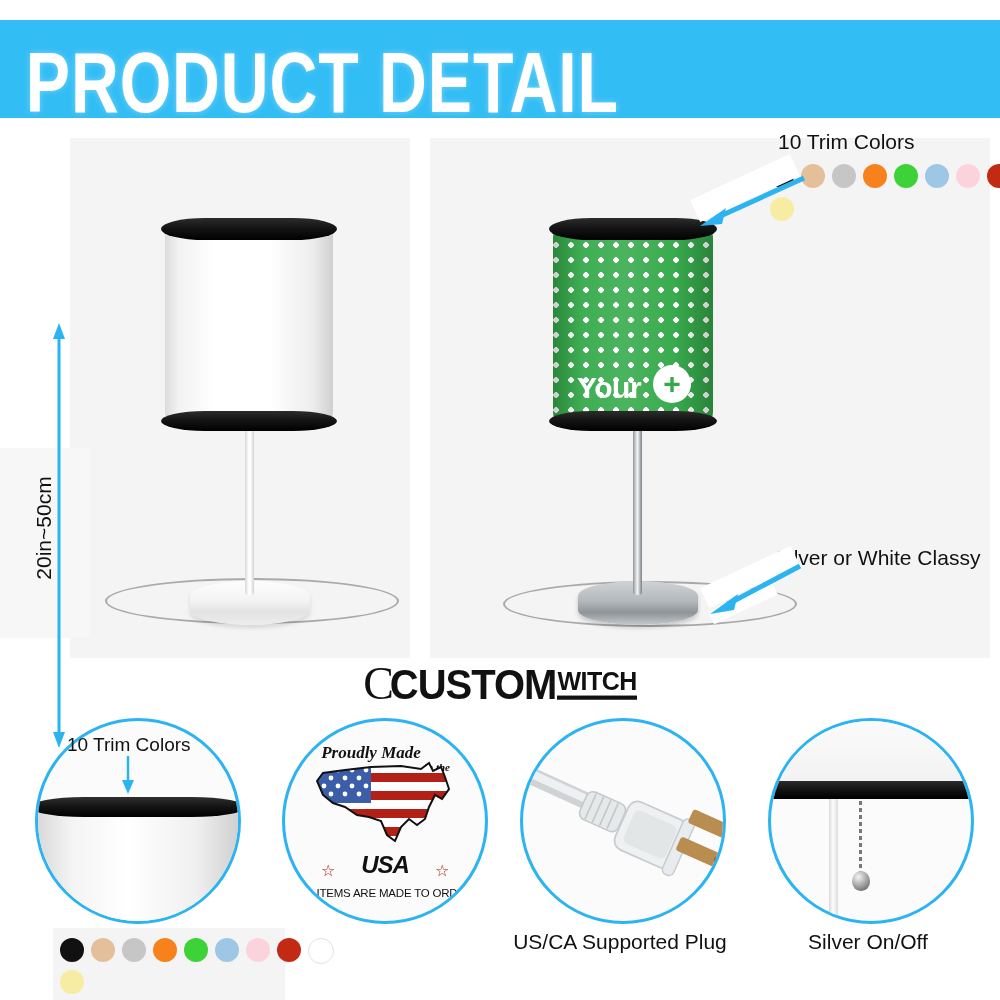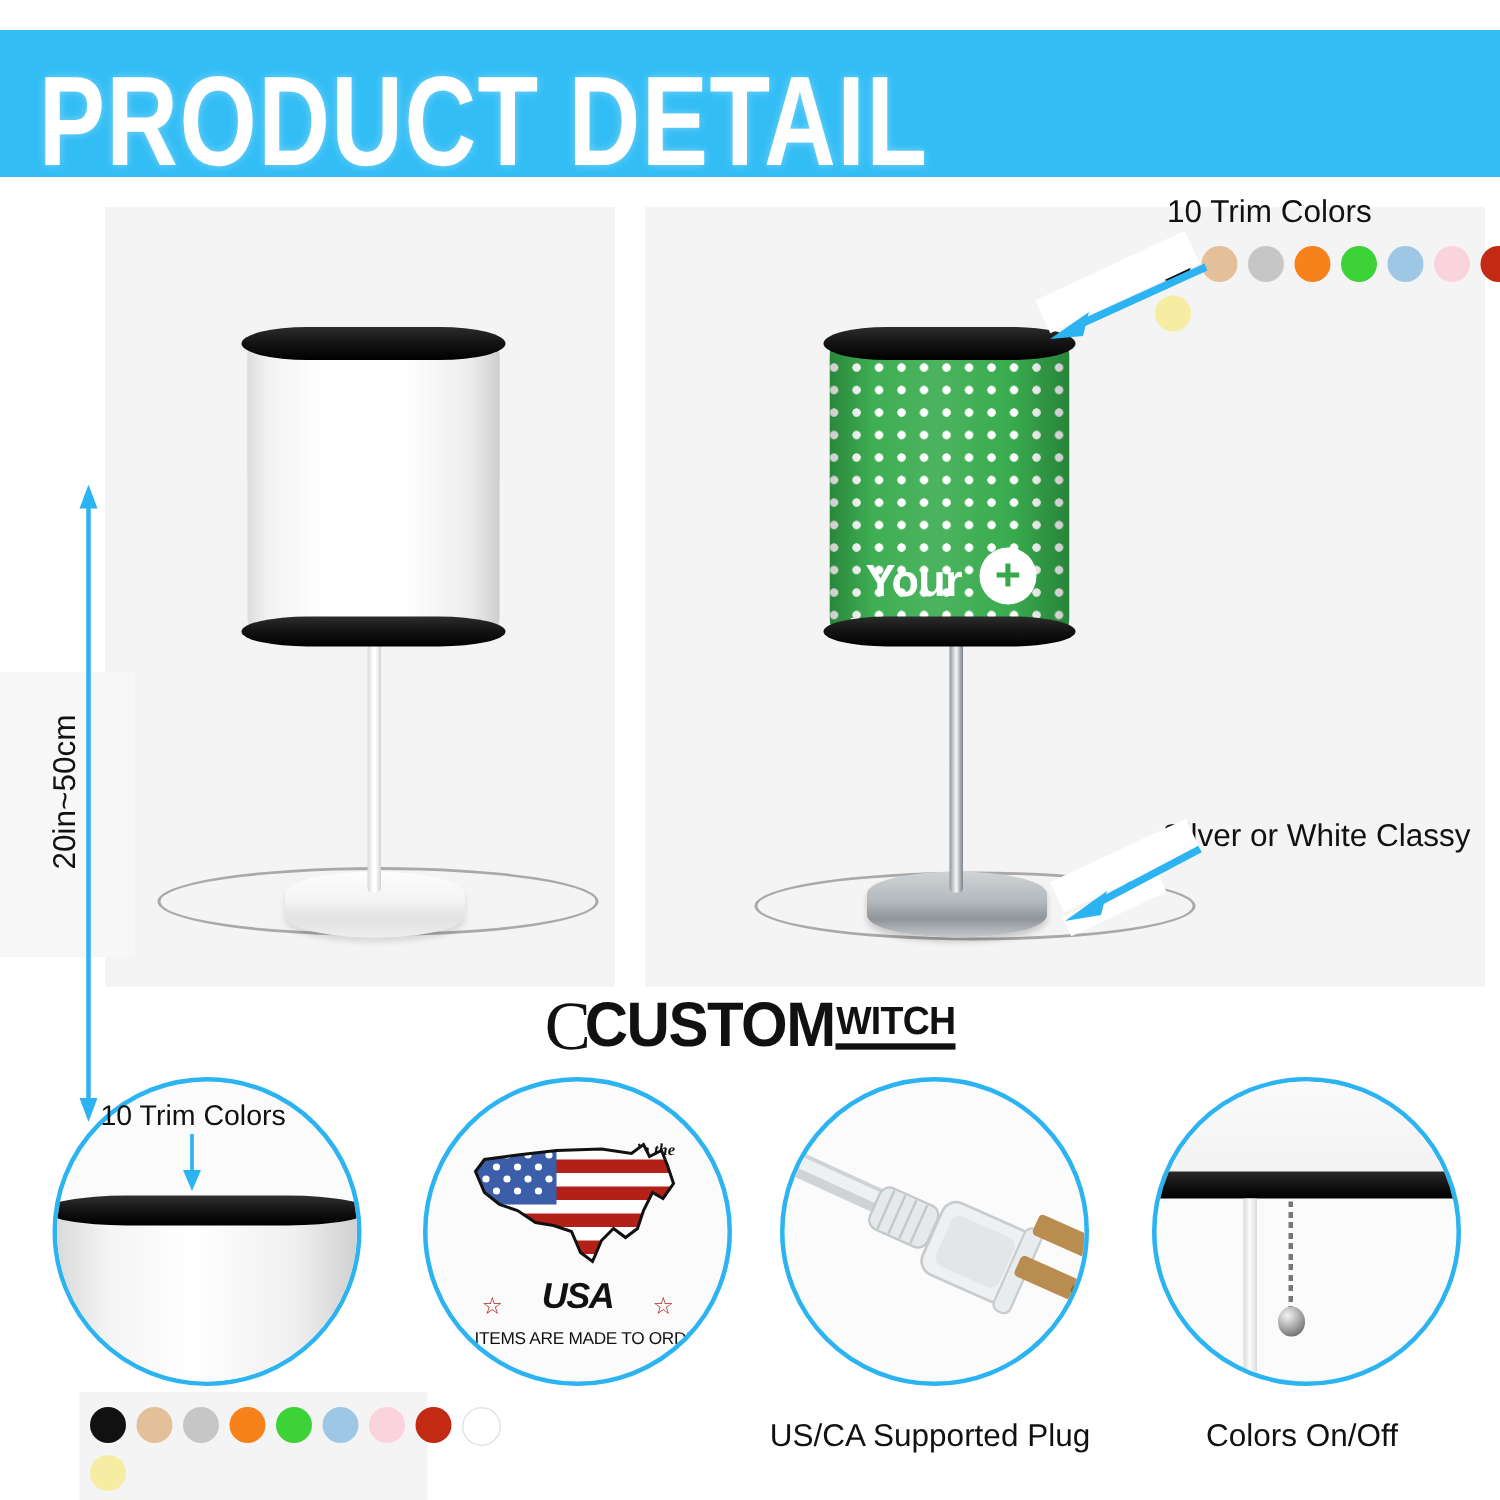--- a/index.html
+++ b/index.html
@@ -121,21 +121,21 @@
   }
 
   
   .features{position:absolute;left:0;top:712px;width:1000px;height:288px;}
   .feature{position:absolute;top:0;width:240px;}
   .circle{
     position:absolute;left:20px;top:6px;width:200px;height:200px;border-radius:50%;
     border:3px solid #2bb3f2;background:#fbfbfb;overflow:hidden;
   }
   .feature-caption{
-    position:absolute;width:100%;text-align:center;font-size:21px;color:#111;margin-top:16px;
+    position:absolute;width:100%;text-align:center;font-size:21px;color:#111;
   }
 
   
   .swatch-row{position:absolute;display:flex;gap:7px;}
   .sw{width:24px;height:24px;border-radius:50%;}
   .sw.white{border:1px solid #e3e3e3;}
   .swatch-panel{position:absolute;background:#f4f4f4;}
 
   .mini-label{position:absolute;font-size:17px;color:#111;}
 
@@ -285,20 +285,21 @@
           <div class="sw white" style="background: rgb(255, 255, 255);"></div>
         </div>
       <div class="swatch-row" style="left:45px;top:258px;">
           <div class="sw" style="background: rgb(246, 237, 163);"></div>
         </div>
     </div>
 
     <div class="feature" style="left:262px;">
       <div class="circle">
         <div class="usa-wrap">
+          <div class="usa-top" style="top:22px;left:-14px;">Proudly Made</div>
           <div class="usa-top2" style="top:40px;left:52px;">in the</div>
 
           <svg style="position:absolute;left:24px;top:34px;" width="152" height="96" viewBox="0 0 152 96">
             <defs>
               <clipPath id="usmap">
                 <path d="M8,26 L14,18 L36,15 L62,12 L92,11 L112,14 L120,8 L124,16 L132,12 L136,22
                          L140,34 L133,44 L126,40 L120,52 L116,64 L108,70 L100,64 L92,72 L86,86 L78,80
                          L72,66 L60,62 L48,60 L36,52 L24,48 L14,40 Z"></path>
               </clipPath>
             </defs>
@@ -386,17 +387,17 @@
                     background:linear-gradient(180deg,#fdfdfd,#f2f2f2);"></div>
         <div style="position:absolute;left:-10px;top:60px;width:220px;height:18px;
                     background:linear-gradient(180deg,#2b2b2b,#101010 55%,#000);"></div>
         <div style="position:absolute;left:58px;top:78px;width:9px;height:122px;
                     background:linear-gradient(90deg,#d9d9d9,#fcfcfc 45%,#dcdcdc);"></div>
         <div style="position:absolute;left:88px;top:80px;width:3px;height:76px;
                     background:repeating-linear-gradient(180deg,#777 0 4px,transparent 4px 7px);"></div>
         <div style="position:absolute;left:81px;top:150px;width:18px;height:20px;border-radius:50% 50% 48% 48%;
                     background:radial-gradient(circle at 35% 30%,#f4f4f4,#9b9b9b 55%,#4f4f4f 100%);"></div>
       </div>
-      <div class="feature-caption" style="top:218px;">Colors On/Off</div>
+      <div class="feature-caption" style="top:218px;">Silver On/Off</div>
     </div>
 
   </div>
 </div>
 
 </body></html>

